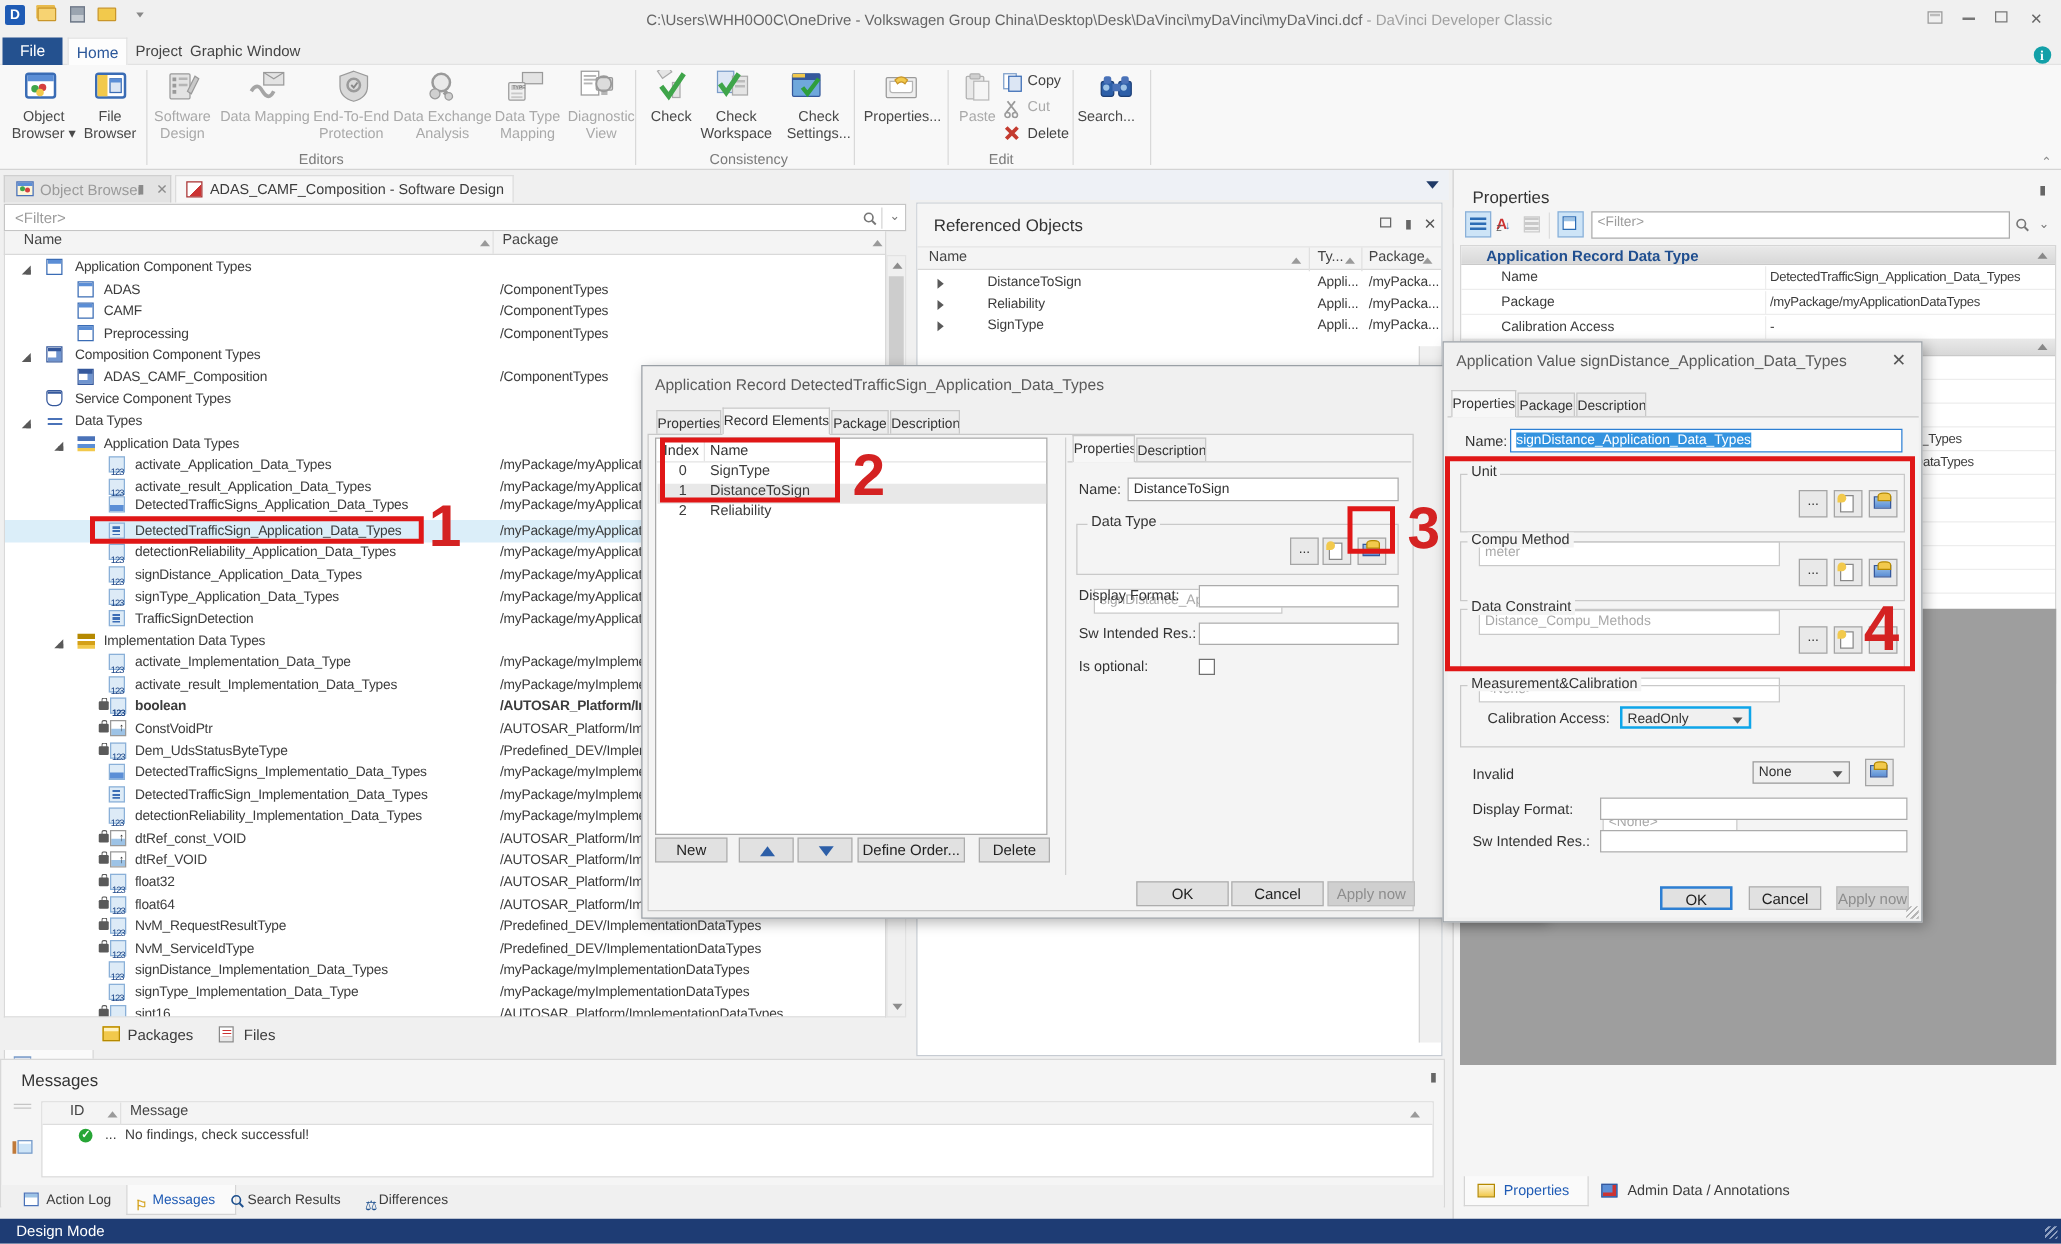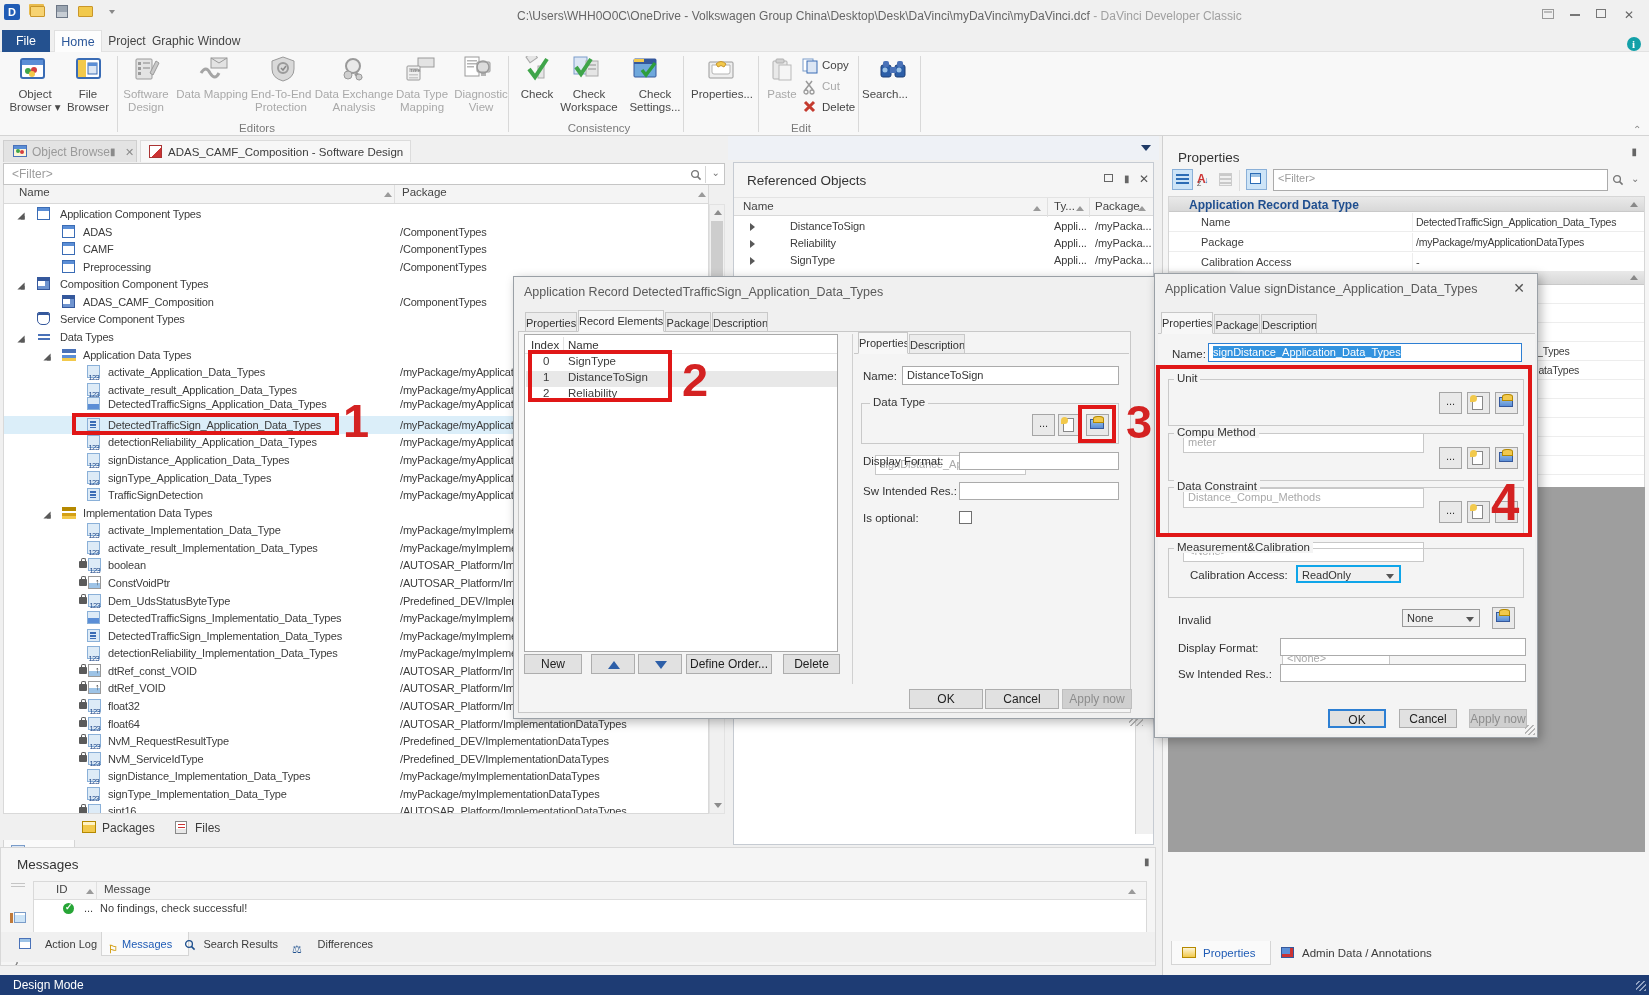--- a/index.html
+++ b/index.html
@@ -370,21 +370,21 @@
 <div class="tr" style="top:317.3px;">
         <span class="ic ic-n123" style="left:83px;"></span>
         <span class="nm" style="left:104px;">activate_Implementation_Data_Type</span>
         <span class="pk">/myPackage/myImplementationDataTypes</span>
       </div>
 <div class="tr" style="top:334.8px;">
         <span class="ic ic-n123" style="left:83px;"></span>
         <span class="nm" style="left:104px;">activate_result_Implementation_Data_Types</span>
         <span class="pk">/myPackage/myImplementationDataTypes</span>
       </div>
-<div class="tr" style="top:352.4px;">
+<div class="tr" style="top:352.4px;font-weight:bold;">
         <span class="lock" style="left:75px;"></span>
         <span class="ic ic-n123" style="left:84px;"></span>
         <span class="nm" style="left:104px;">boolean</span>
         <span class="pk">/AUTOSAR_Platform/ImplementationDataTypes</span>
       </div>
 <div class="tr" style="top:370.0px;">
         <span class="lock" style="left:75px;"></span>
         <span class="ic ic-ptr" style="left:84px;"></span>
         <span class="nm" style="left:104px;">ConstVoidPtr</span>
         <span class="pk">/AUTOSAR_Platform/ImplementationDataTypes</span>
@@ -647,21 +647,21 @@
        <span style="position:absolute;left:1094px;top:7px;width:0;height:0;border-left:4px solid transparent;border-right:4px solid transparent;border-bottom:5px solid #9a9a9a;"></span>
      </div>
      <div style="position:absolute;left:0;top:19px;width:1112px;height:17px;font-size:11px;color:#3c3c3c;">
        <span style="position:absolute;left:29px;top:2px;width:11px;height:11px;border-radius:50%;background:#27a536;"></span>
        <span style="position:absolute;left:31px;top:1px;color:#fff;font-size:9px;font-weight:bold;">✓</span>
        <span style="position:absolute;left:50px;top:1px;">...</span>
        <span style="position:absolute;left:66px;top:1px;">No findings, check successful!</span>
      </div>
    </div>
 
-   <div style="position:absolute;left:0px;top:84px;width:1154px;height:30px;background:#f0f0f0;font-size:11.5px;text-align:right;">
+   <div style="position:absolute;left:0px;top:100px;width:1154px;height:30px;background:#f0f0f0;font-size:11.5px;">
      <div style="position:absolute;left:0px;top:0px;height:24px;line-height:24px;color:#3c3c3c;font-size:11px;">
           <span style="position:absolute;left:18px;top:6px;width:12px;height:11px;border:1px solid #4a72b8;background:#fff;box-shadow:inset 0 3px 0 #9dc3e6;"></span>
           <span style="position:absolute;left:36px;width:60px;">Action Log</span>
         </div>
      <div style="position:absolute;left:100px;top:0px;width:88px;height:24px;line-height:24px;background:#fafafa;border:1px solid #d5d5d5;border-top:none;color:#1f5bb5;font-size:11px;">
           <span style="position:absolute;left:6px;top:5px;font-size:11px;color:#d4a017;font-weight:bold;">⚐</span>
           <span style="position:absolute;left:20px;">Messages</span>
         </div>
      <div style="position:absolute;left:178px;top:0px;height:24px;line-height:24px;color:#3c3c3c;font-size:11px;">
           <svg width="12" height="12" style="position:absolute;left:5px;top:7px;">
@@ -671,21 +671,21 @@
           <span style="position:absolute;left:19px;width:80px;">Search Results</span>
         </div>
      <div style="position:absolute;left:285px;top:0px;height:24px;line-height:24px;color:#3c3c3c;font-size:11px;">
           <span style="position:absolute;left:6px;top:5px;font-size:11px;color:#1d4f8d;">⚖</span>
           <span style="position:absolute;left:17px;width:70px;">Differences</span>
         </div>
    </div>
  </div>
 </div>
 
-<div class="dlg" id="dlg1" style="left:513px;top:276px;width:722px;height:443px;z-index:40;">
+<div class="dlg" id="dlg1" style="left:513px;top:292px;width:722px;height:443px;z-index:40;">
   <div class="dtitle">Application Record DetectedTrafficSign_Application_Data_Types</div>
   <span style="position:absolute;right:10px;top:6px;color:#555;font-size:14px;">✕</span>
 
   <div class="tab" style="left:11px;top:35px;width:52px;">Properties</div>
   <div class="tab on" style="left:64px;top:33px;width:86px;">Record Elements</div>
   <div class="tab" style="left:151px;top:35px;width:46px;">Package</div>
   <div class="tab" style="left:198px;top:35px;width:56px;">Description</div>
   <div style="position:absolute;left:4px;top:54px;width:613px;height:382px;background:#f4f4f4;border:1px solid #c8c8c8;"></div>
 
   <div style="position:absolute;left:10px;top:57px;width:314px;height:318px;background:#fff;border:1px solid #a9a9a9;font-size:11.5px;">

